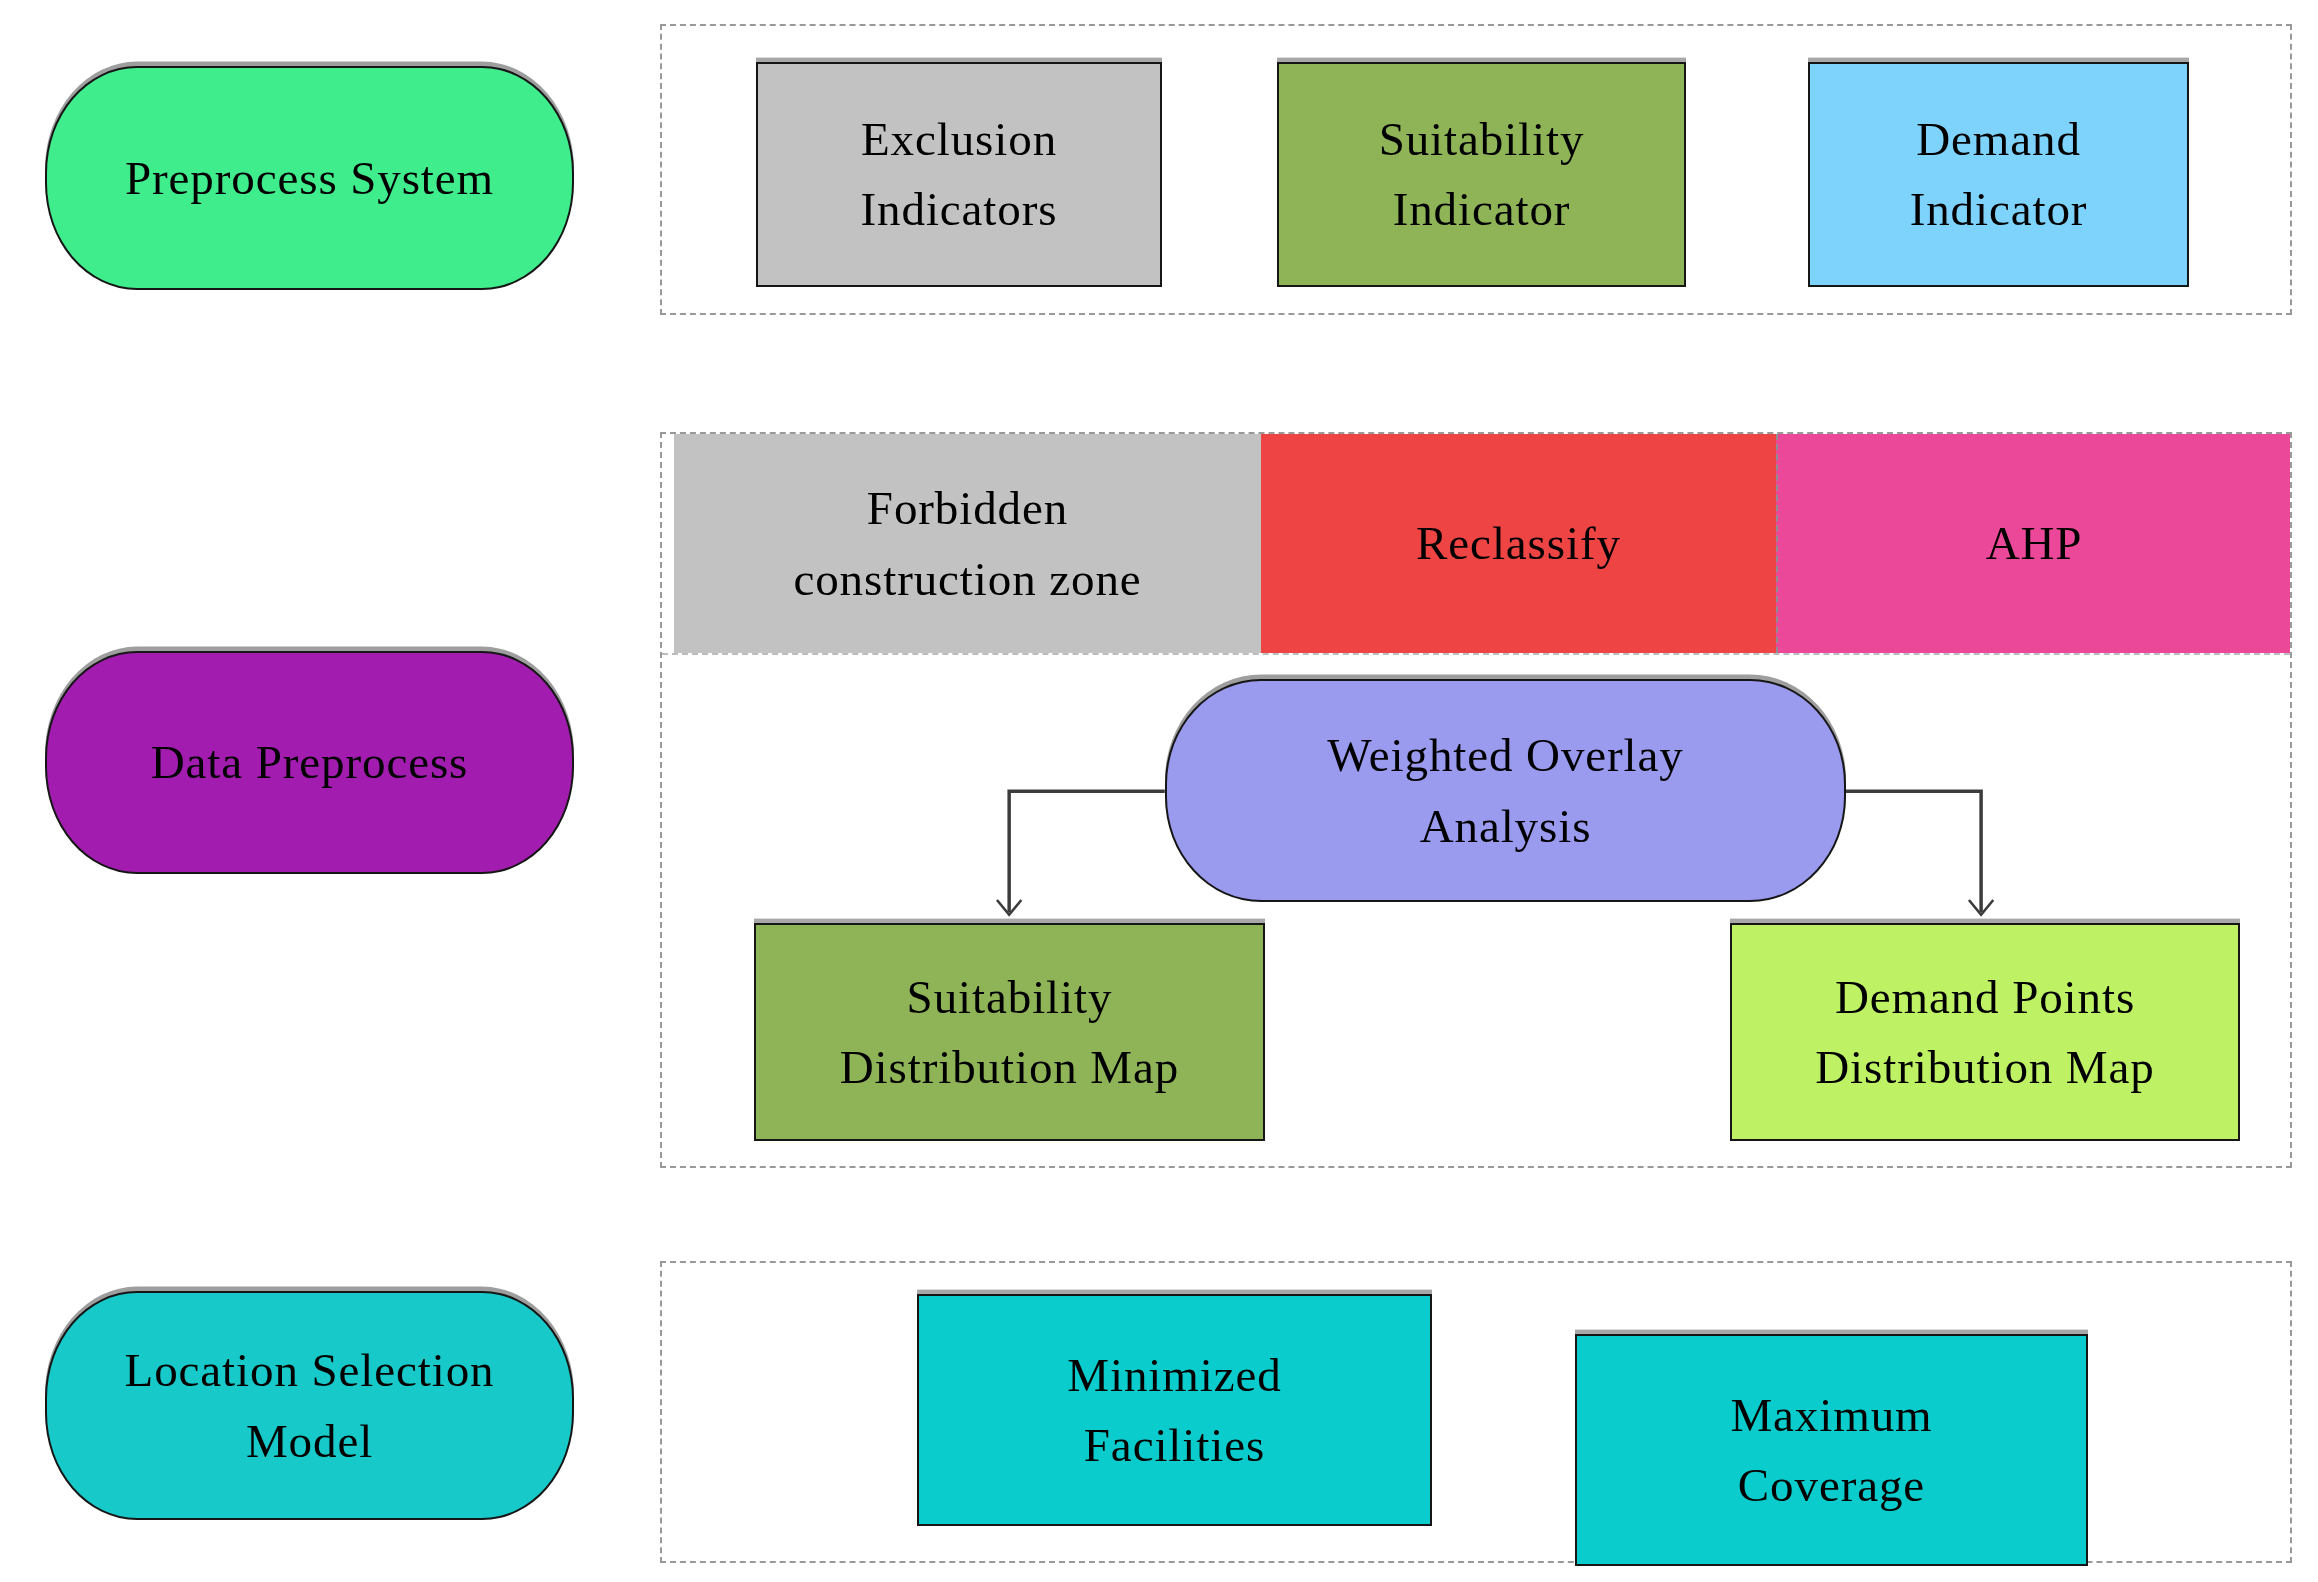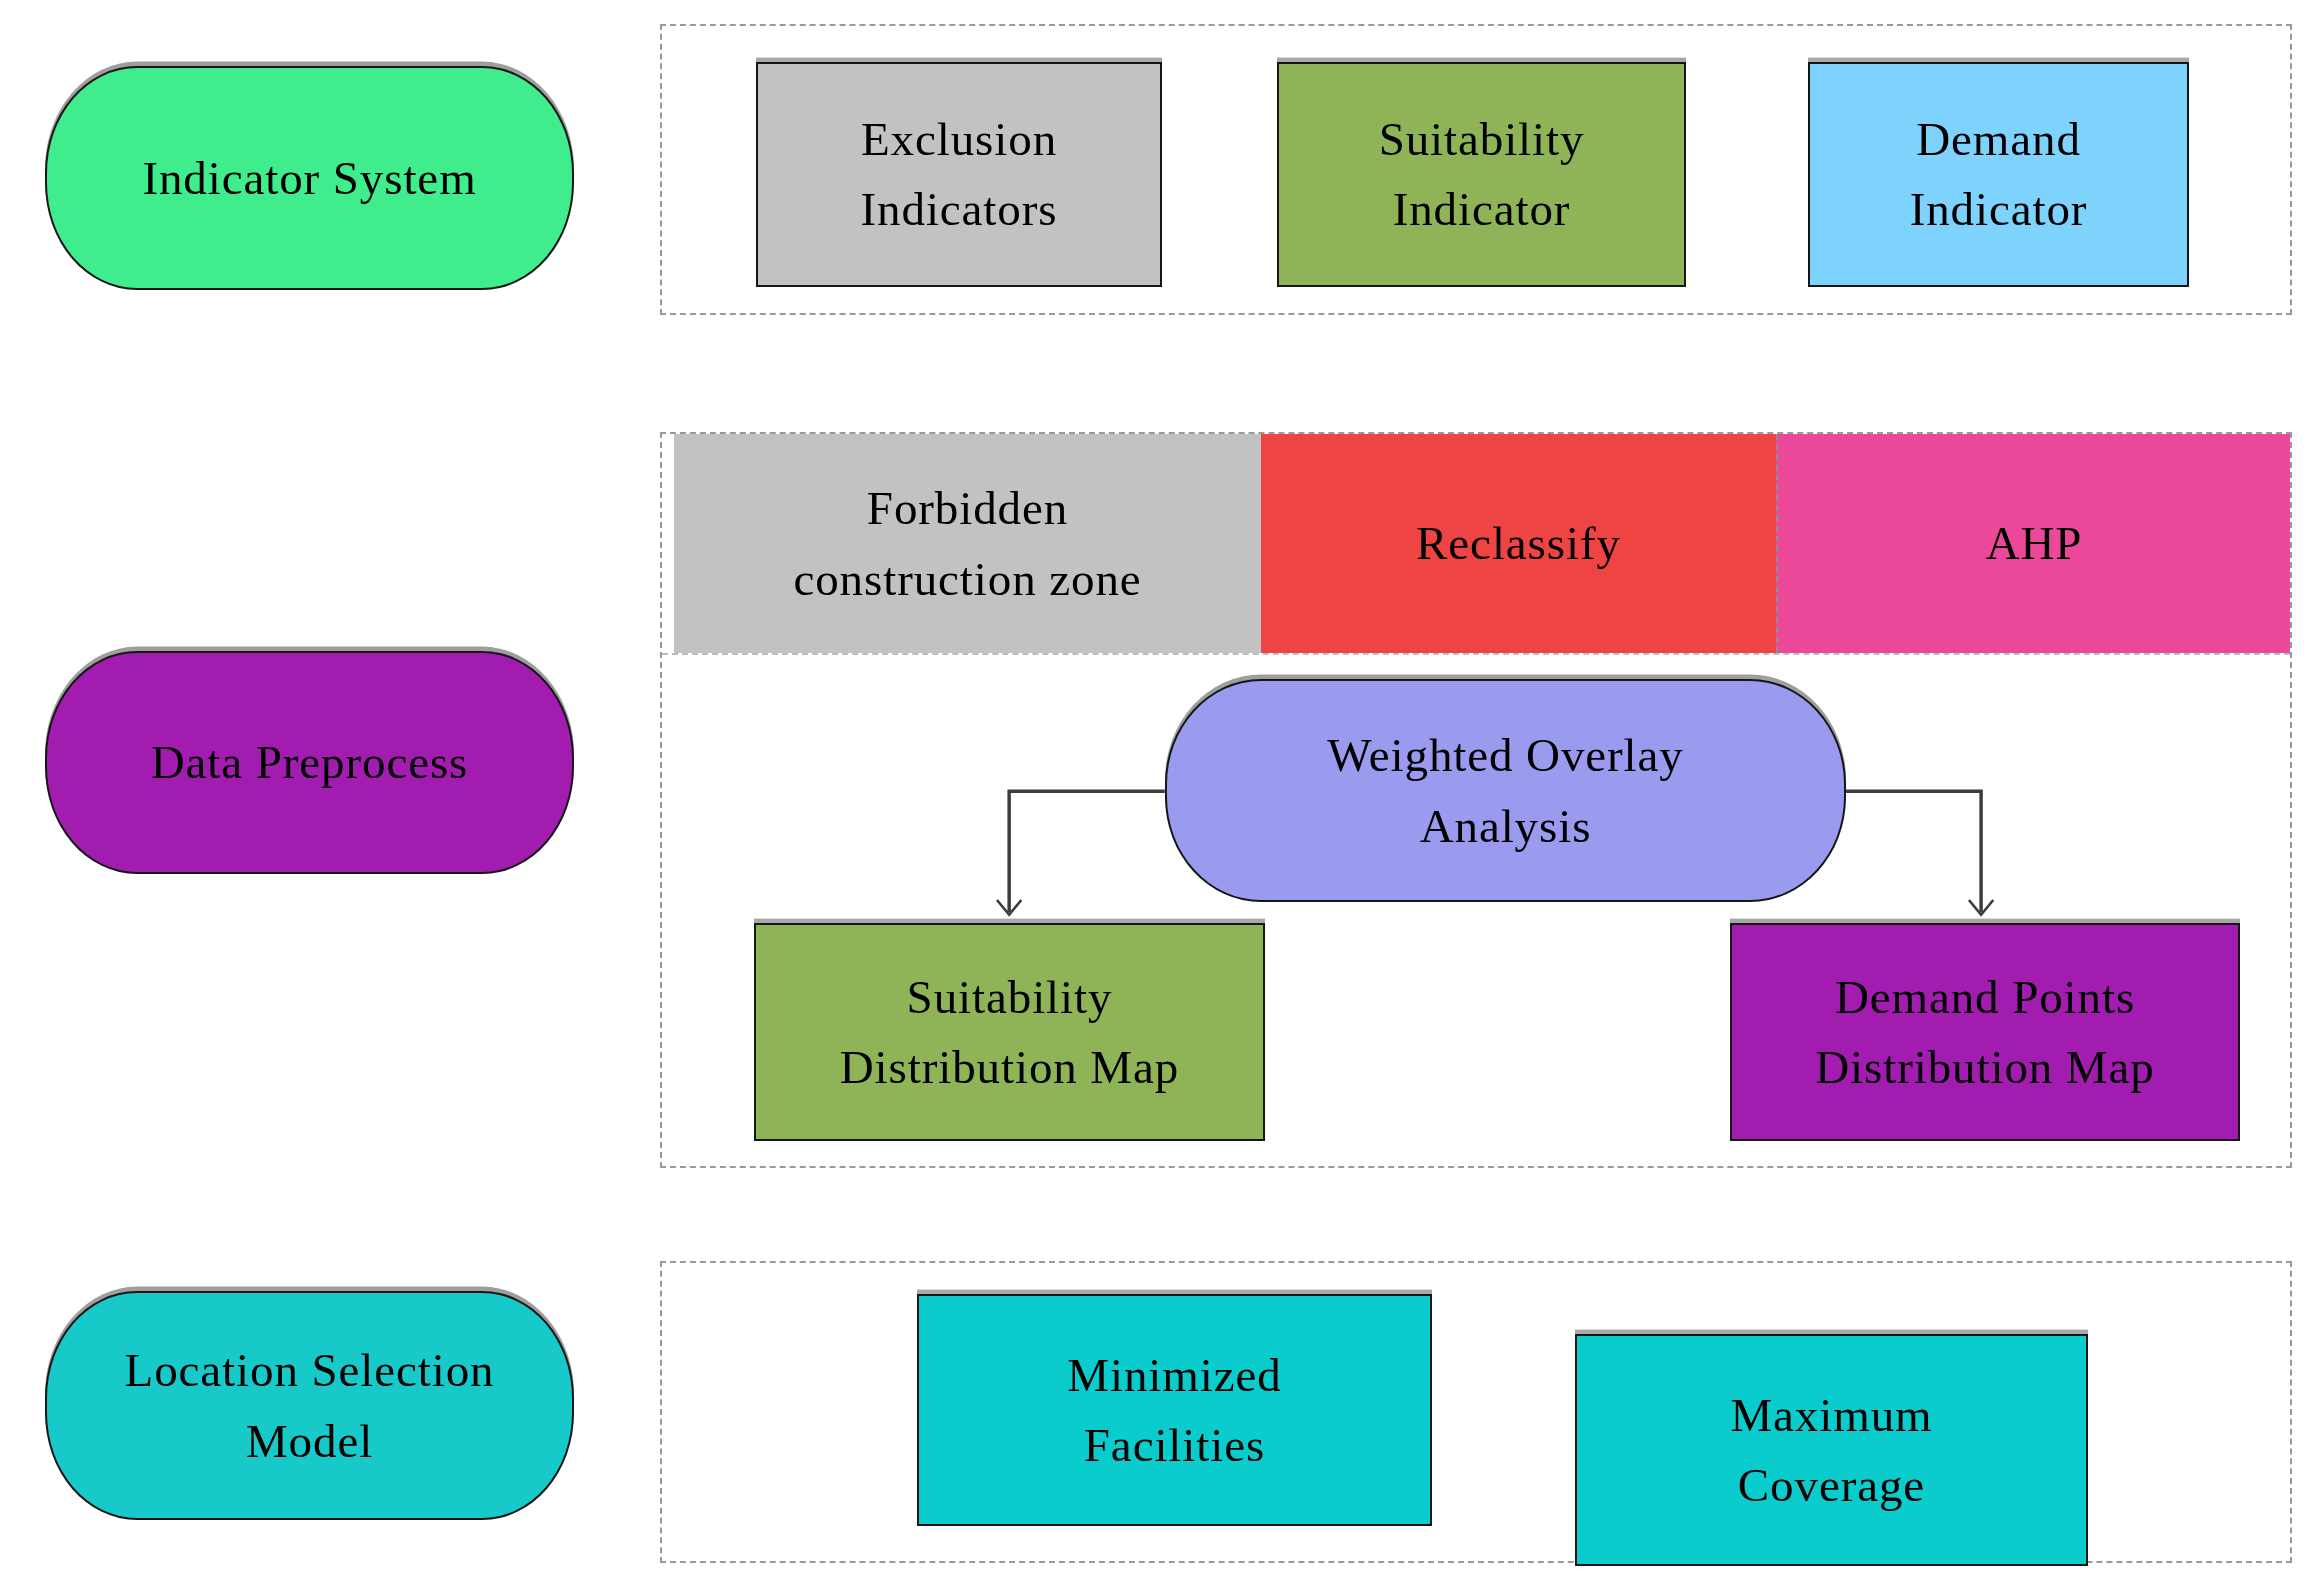--- a/index.html
+++ b/index.html
@@ -66,21 +66,21 @@
   .cell-reclassify { width: 515px; }
   .cell-ahp { flex: 1; border-left: 2.6px dashed #8e8e8e; }
   .connector-svg { position: absolute; inset: 0; width: 100%; height: 100%; }
 </style>
 </head>
 <body>
 
 <div id="canvas">
 
   <div class="stadium" style="left: 45px; top: 66px; width: 529px; height: 224px; background-color: rgb(64, 237, 141);">
-    <div class="label">Indicator System</div>
+    <div class="label">Preprocess System</div>
   </div>
 
   <div class="stadium" style="left: 45px; top: 651px; width: 529px; height: 223px; background-color: #a21caf;">
     <div class="label">Data Preprocess</div>
   </div>
 
   <div class="stadium" style="left: 45px; top: 1291px; width: 529px; height: 229px; background-color: rgb(23, 201, 201);">
     <div class="label">Location Selection
 Model</div>
   </div>
@@ -126,21 +126,21 @@
 
     <div class="stadium" style="left: 503px; top: 245px; width: 681px; height: 223px; border-radius: 96px / 105px; background-color: rgb(154, 154, 239);">
       <div class="label">Weighted Overlay
 Analysis</div>
     </div>
 
     <div class="pbox" style="left: 92px; top: 489px; width: 511px; height: 218px; background-color: rgb(143, 180, 87);">
       <div class="label">Suitability
 Distribution Map</div>
     </div>
-    <div class="pbox" style="left: 1068px; top: 489px; width: 510px; height: 218px; background-color: #a21caf;">
+    <div class="pbox" style="left: 1068px; top: 489px; width: 510px; height: 218px; background-color: #bef264;">
       <div class="label">Demand Points
 Distribution Map</div>
     </div>
   </div>
 
   <div class="dashed-container" style="left:660px; top:1261px; width:1632px; height:302px;">
     <div class="pbox" style="left: 255px; top: 31px; width: 515px; height: 232px; background-color: rgb(10, 204, 204);">
       <div class="label">Minimized
 Facilities</div>
     </div>

